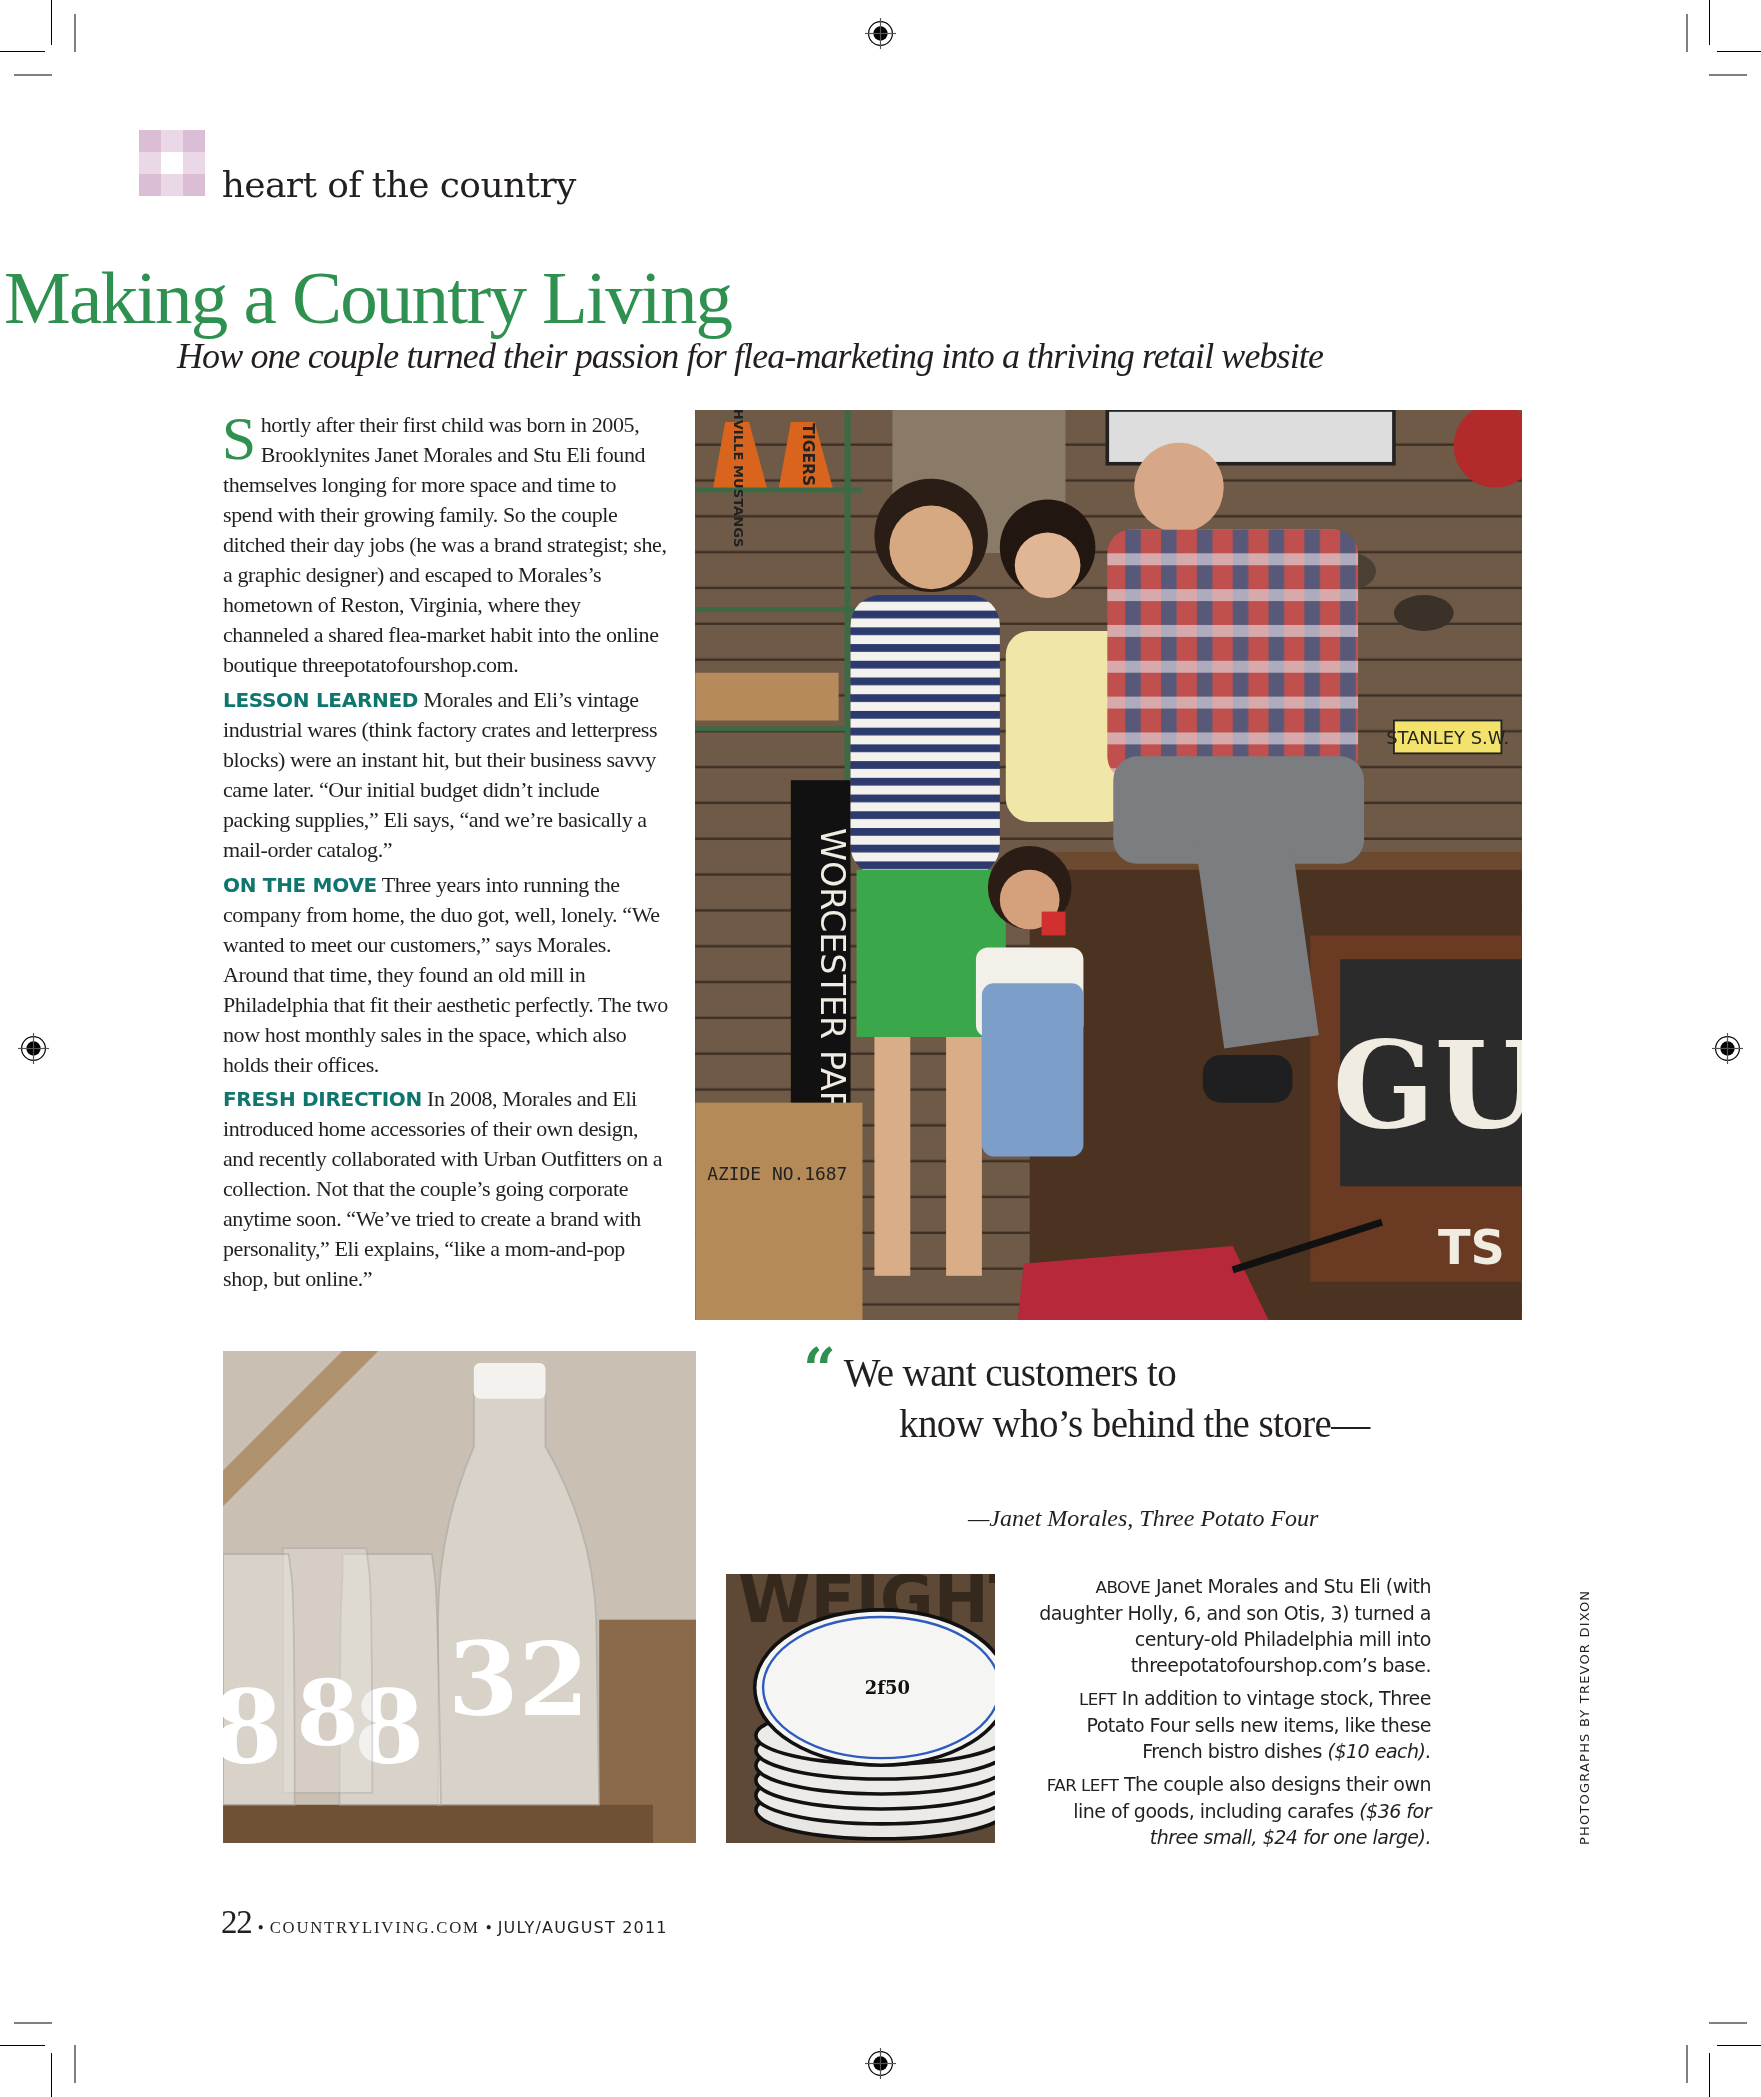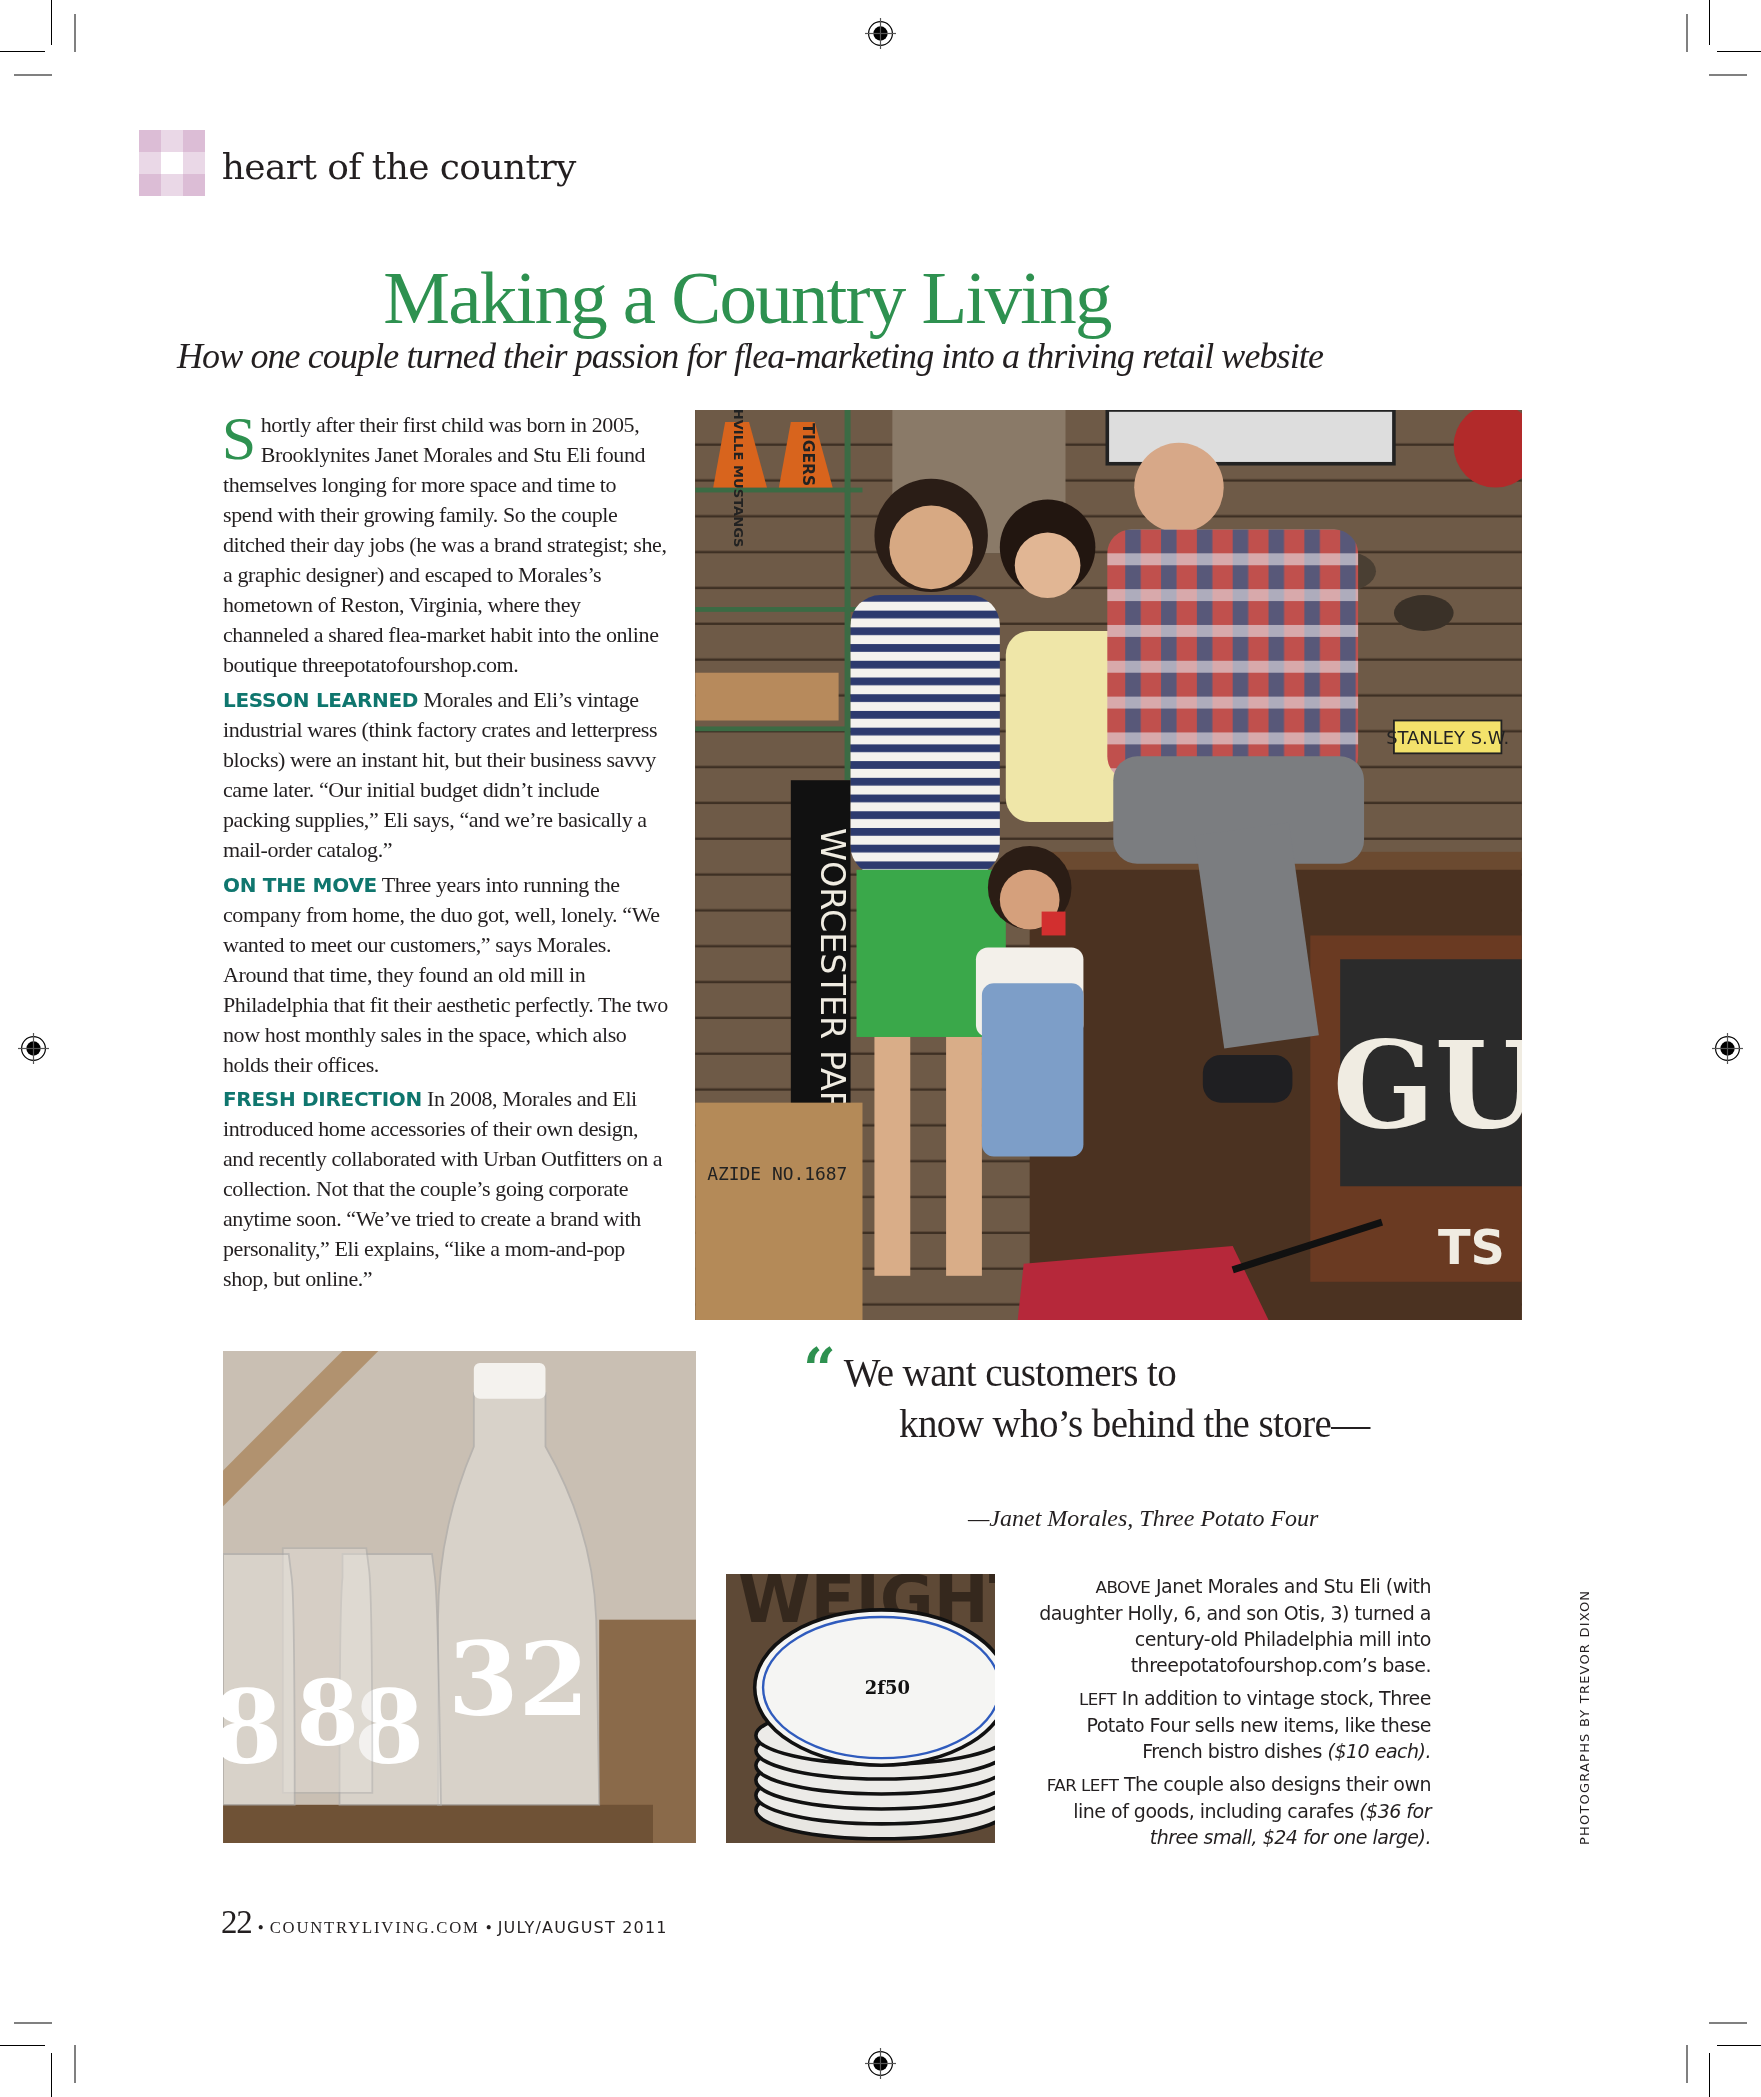--- a/index.html
+++ b/index.html
@@ -4,29 +4,29 @@
 <style>
   html, body { margin:0; padding:0; background:#fff; }
   body { width:1762px; height:2097px; position:relative; overflow:hidden; font-family:"DejaVu Serif", serif; color:#231f20; }
 
   
   .crop { position:absolute; background:#000; }
   .crop.g { background:#808080; }
   .reg { position:absolute; width:31px; height:31px; }
 
   
-  .section-tag { position:absolute; left:139px; top:130px; display:flex; align-items:center; }
+  .section-tag { position:absolute; left:139px; top:130px; display:flex; align-items:flex-end; }
   .gingham { width:66px; height:66px; display:grid; grid-template-columns:repeat(3,22px); grid-template-rows:repeat(3,22px); }
   .gingham div:nth-child(1),.gingham div:nth-child(3),.gingham div:nth-child(7),.gingham div:nth-child(9){background:#dcbdd6;}
   .gingham div:nth-child(2),.gingham div:nth-child(4),.gingham div:nth-child(6),.gingham div:nth-child(8){background:#ead8e7;}
   .gingham div:nth-child(5){background:#fff;}
   .section-label { font-family:"DejaVu Serif", serif; font-size:36px; color:#231f20; margin-left:16.7px; line-height:1; margin-bottom:-7.2px; letter-spacing:-0.6px; }
 
   
-  .headline { position:absolute; left:15px; width:1464px; top:260px; text-align:center; font-family:"Liberation Serif", serif; font-size:75px; color:#2e9150; letter-spacing:-1.8px; line-height:1; }
+  .headline { position:absolute; left:4px; width:1464px; top:260px; font-family:"Liberation Serif", serif; font-size:75px; color:#2e9150; letter-spacing:-1.8px; line-height:1; }
   .dek { position:absolute; left:0; width:1500px; top:338px; text-align:center; font-family:"Liberation Serif", serif; font-style:italic; font-size:36px; color:#231f20; letter-spacing:-0.9px; line-height:1; }
 
   
   .body-col { position:absolute; left:223px; top:410px; width:446px; font-family:"Liberation Serif", serif; font-size:22px; line-height:30px; color:#231f20; letter-spacing:-0.4px; }
   .body-col p { margin:0 0 4.8px 0; }
   .dropcap { float:left; font-size:62px; line-height:49px; color:#2e9150; margin:3.6px 4.8px 0 -1.2px; font-family:"Liberation Serif", serif; }
   .runin { font-family:"DejaVu Sans", sans-serif; font-weight:bold; color:#0f766e; font-size:20px; letter-spacing:-0.3px; }
 
   
   .photo { position:absolute; overflow:hidden; }

